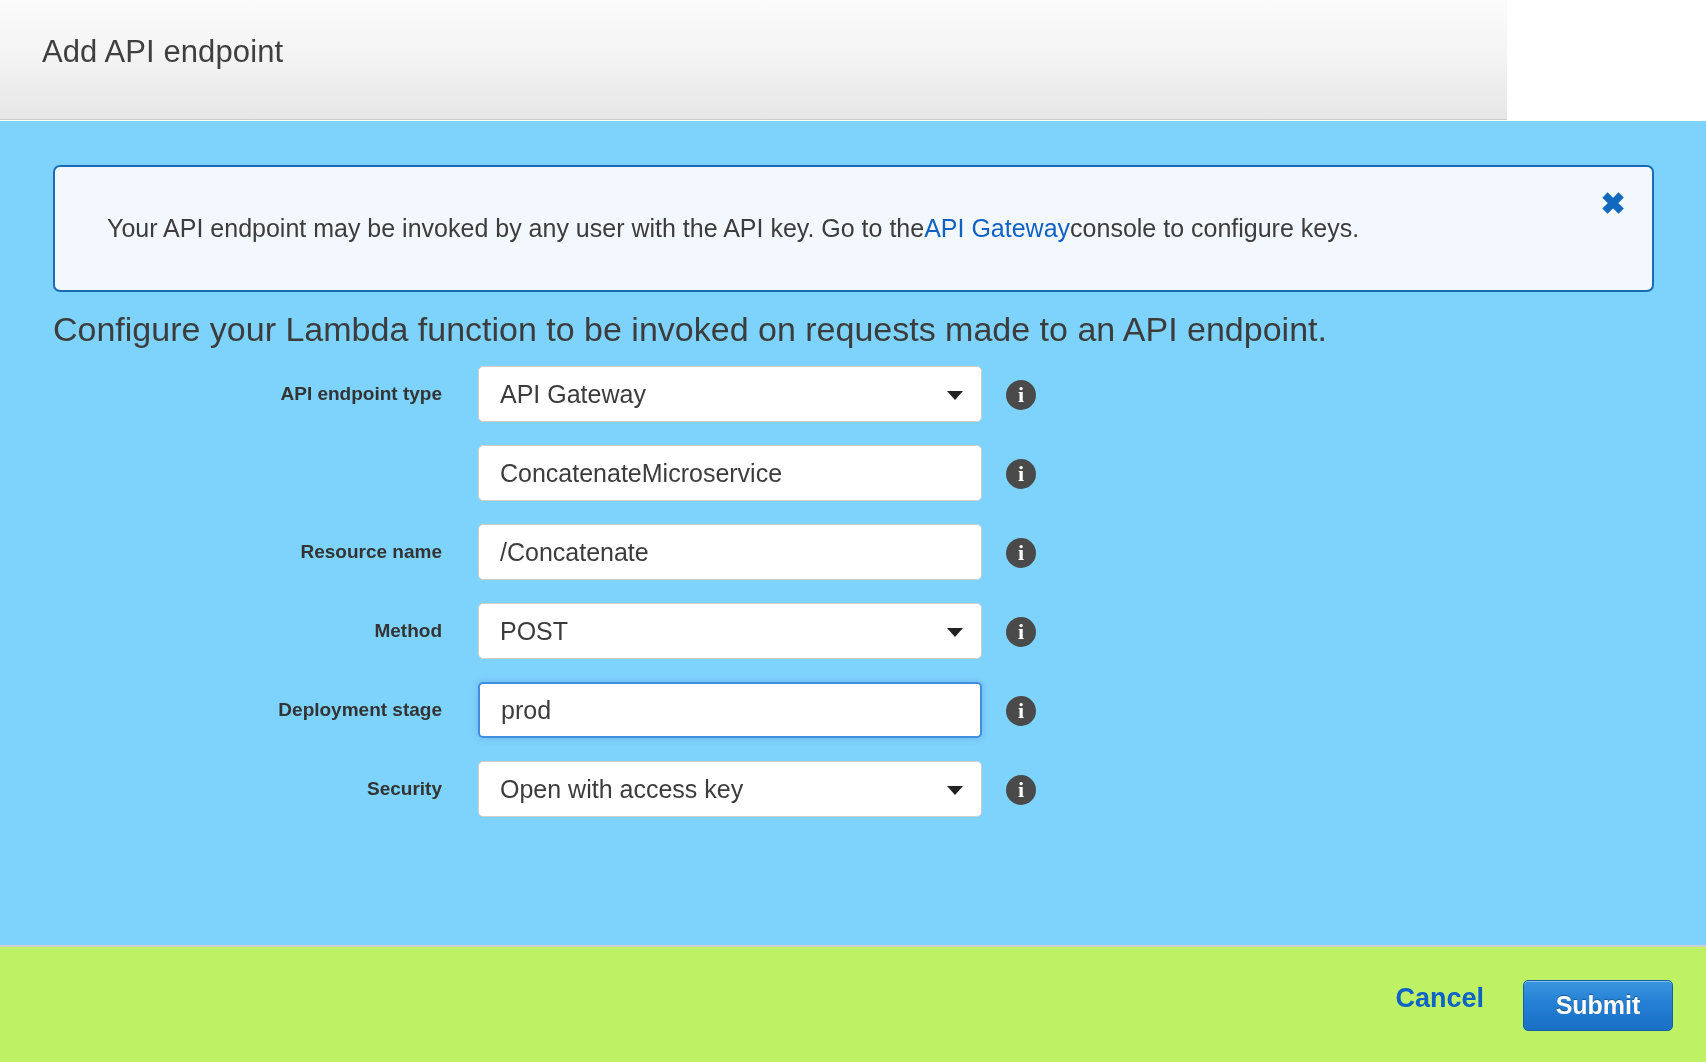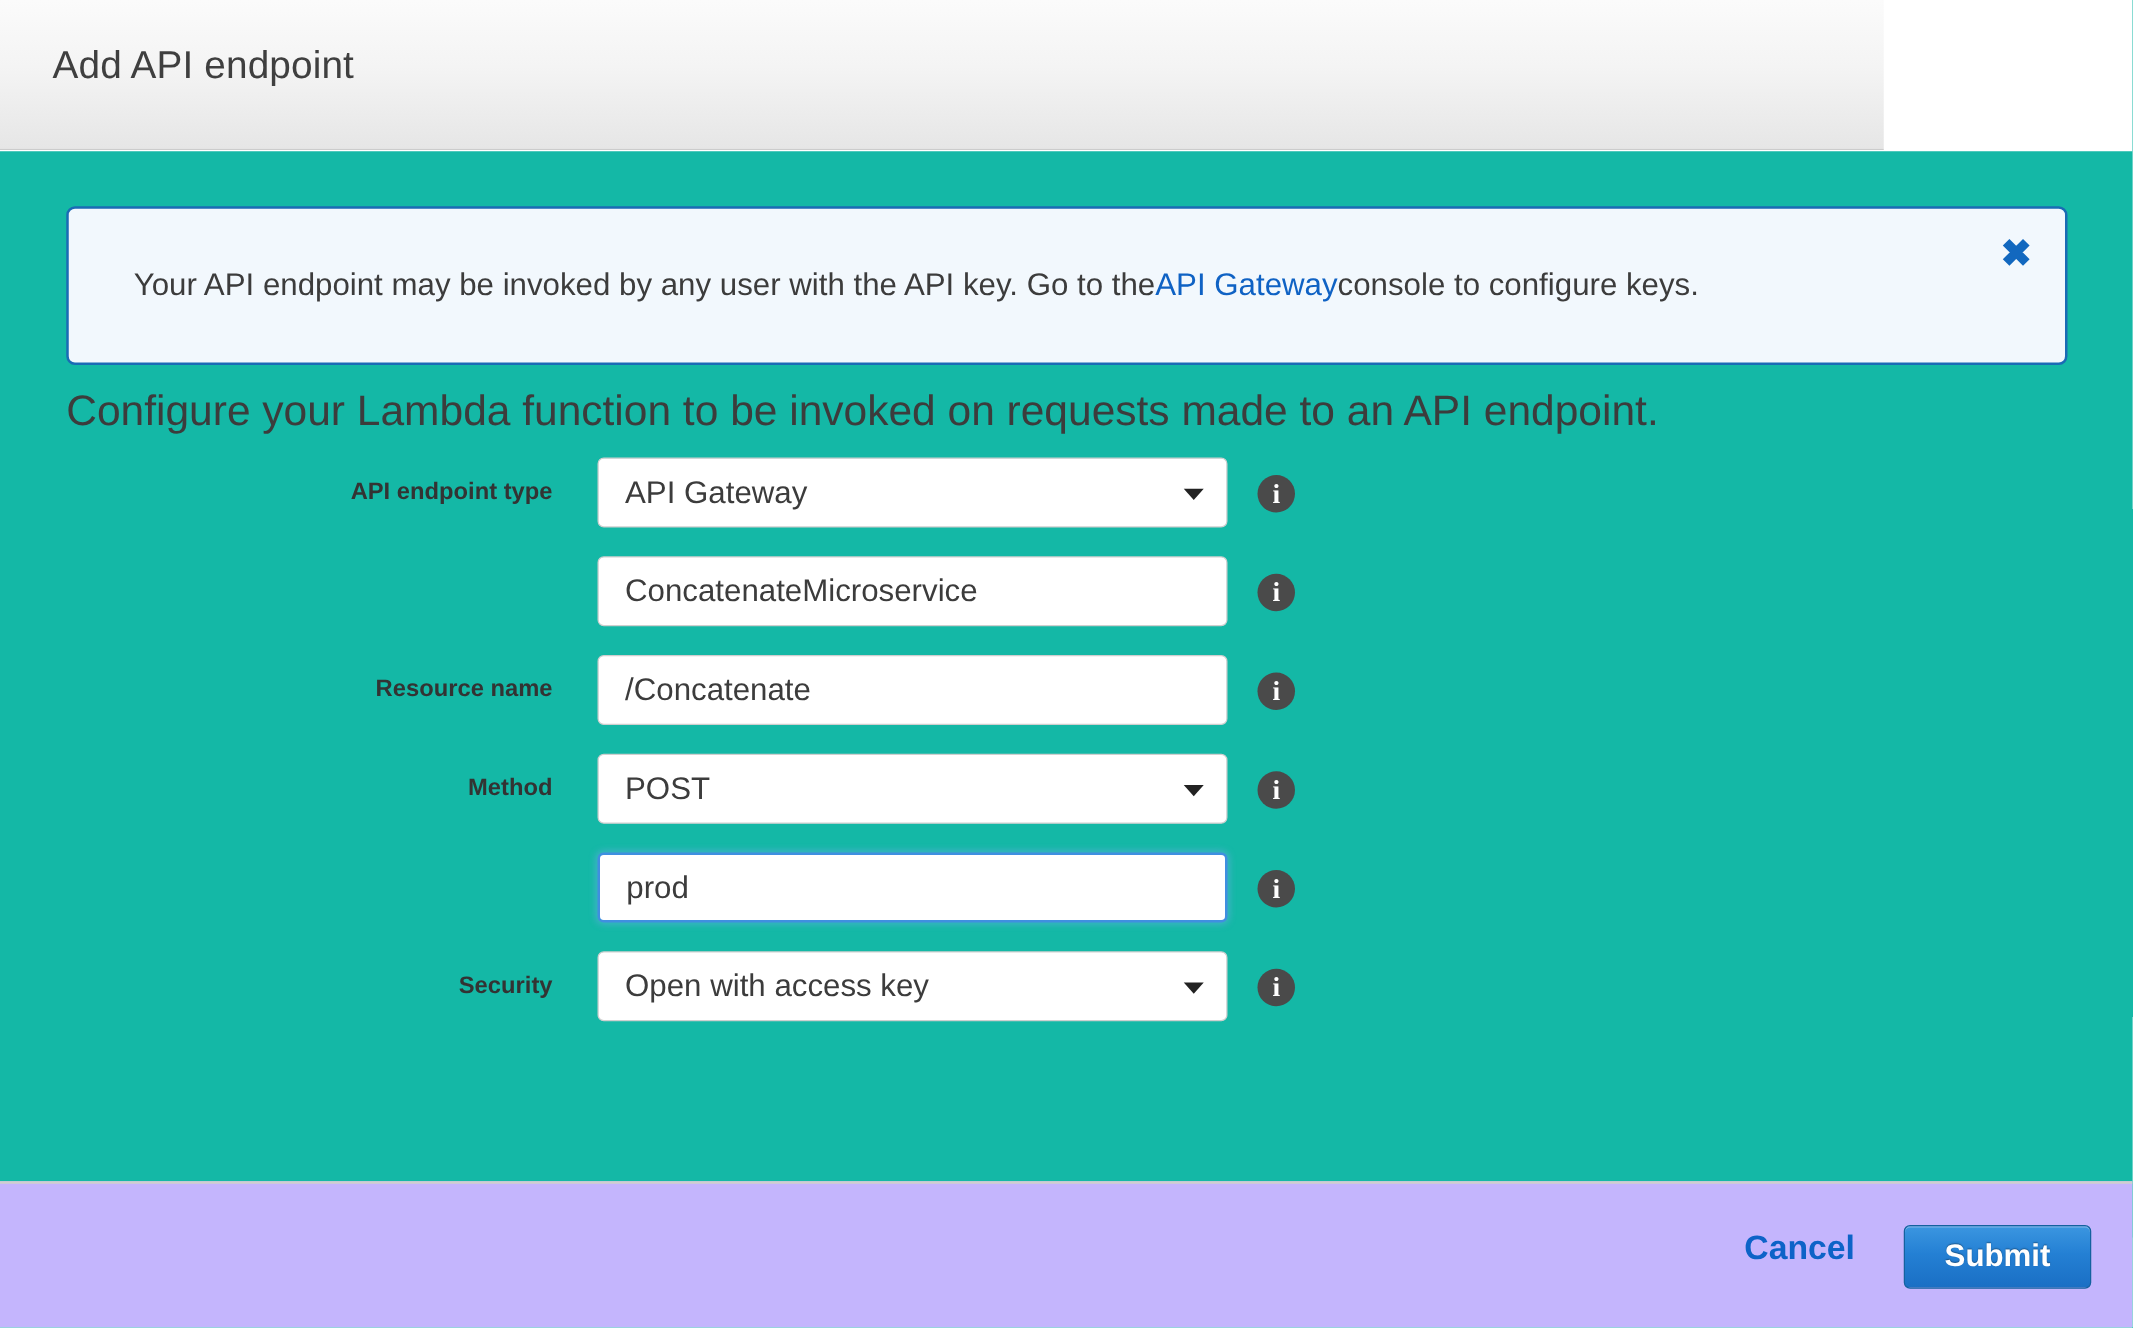--- a/index.html
+++ b/index.html
@@ -36,21 +36,21 @@
     letter-spacing: 0.1px;
     white-space: nowrap;
   }
 
   
   #dialog-body {
     position: absolute;
     left: 0; top: 121px;
     width: 1706px;
     height: 869px;
-    background: #14b8a6;
+    background: #7dd3fc;
   }
 
   
   #alert-banner {
     position: absolute;
     left: 53px;
     top: 44px;
     width: 1601px;
     height: 127px;
     box-sizing: border-box;
@@ -184,21 +184,21 @@
     user-select: none;
   }
 
   
   #dialog-footer {
     position: absolute;
     left: 0;
     top: 945px;
     width: 1706px;
     height: 117px;
-    background: #c4b5fd;
+    background: #bef264;
     border-top: 2px solid #cfcfcf;
     box-sizing: border-box;
   }
   #cancel-button {
     position: absolute;
     right: 222px;
     top: 36px;
     font-size: 27px;
     font-weight: bold;
     color: #0d63c8;
@@ -274,20 +274,21 @@
     <div class="form-row">
       <div class="form-label">Method</div>
       <div class="field-wrap">
         <div class="field select">POST</div>
         <span class="select-arrow"></span>
       </div>
       <div class="info-icon">i</div>
     </div>
 
     <div class="form-row">
+      <div class="form-label">Deployment stage</div>
       <div class="field-wrap">
         <div class="field focused">prod</div>
       </div>
       <div class="info-icon">i</div>
     </div>
 
     <div class="form-row">
       <div class="form-label">Security</div>
       <div class="field-wrap">
         <div class="field select">Open with access key</div>

